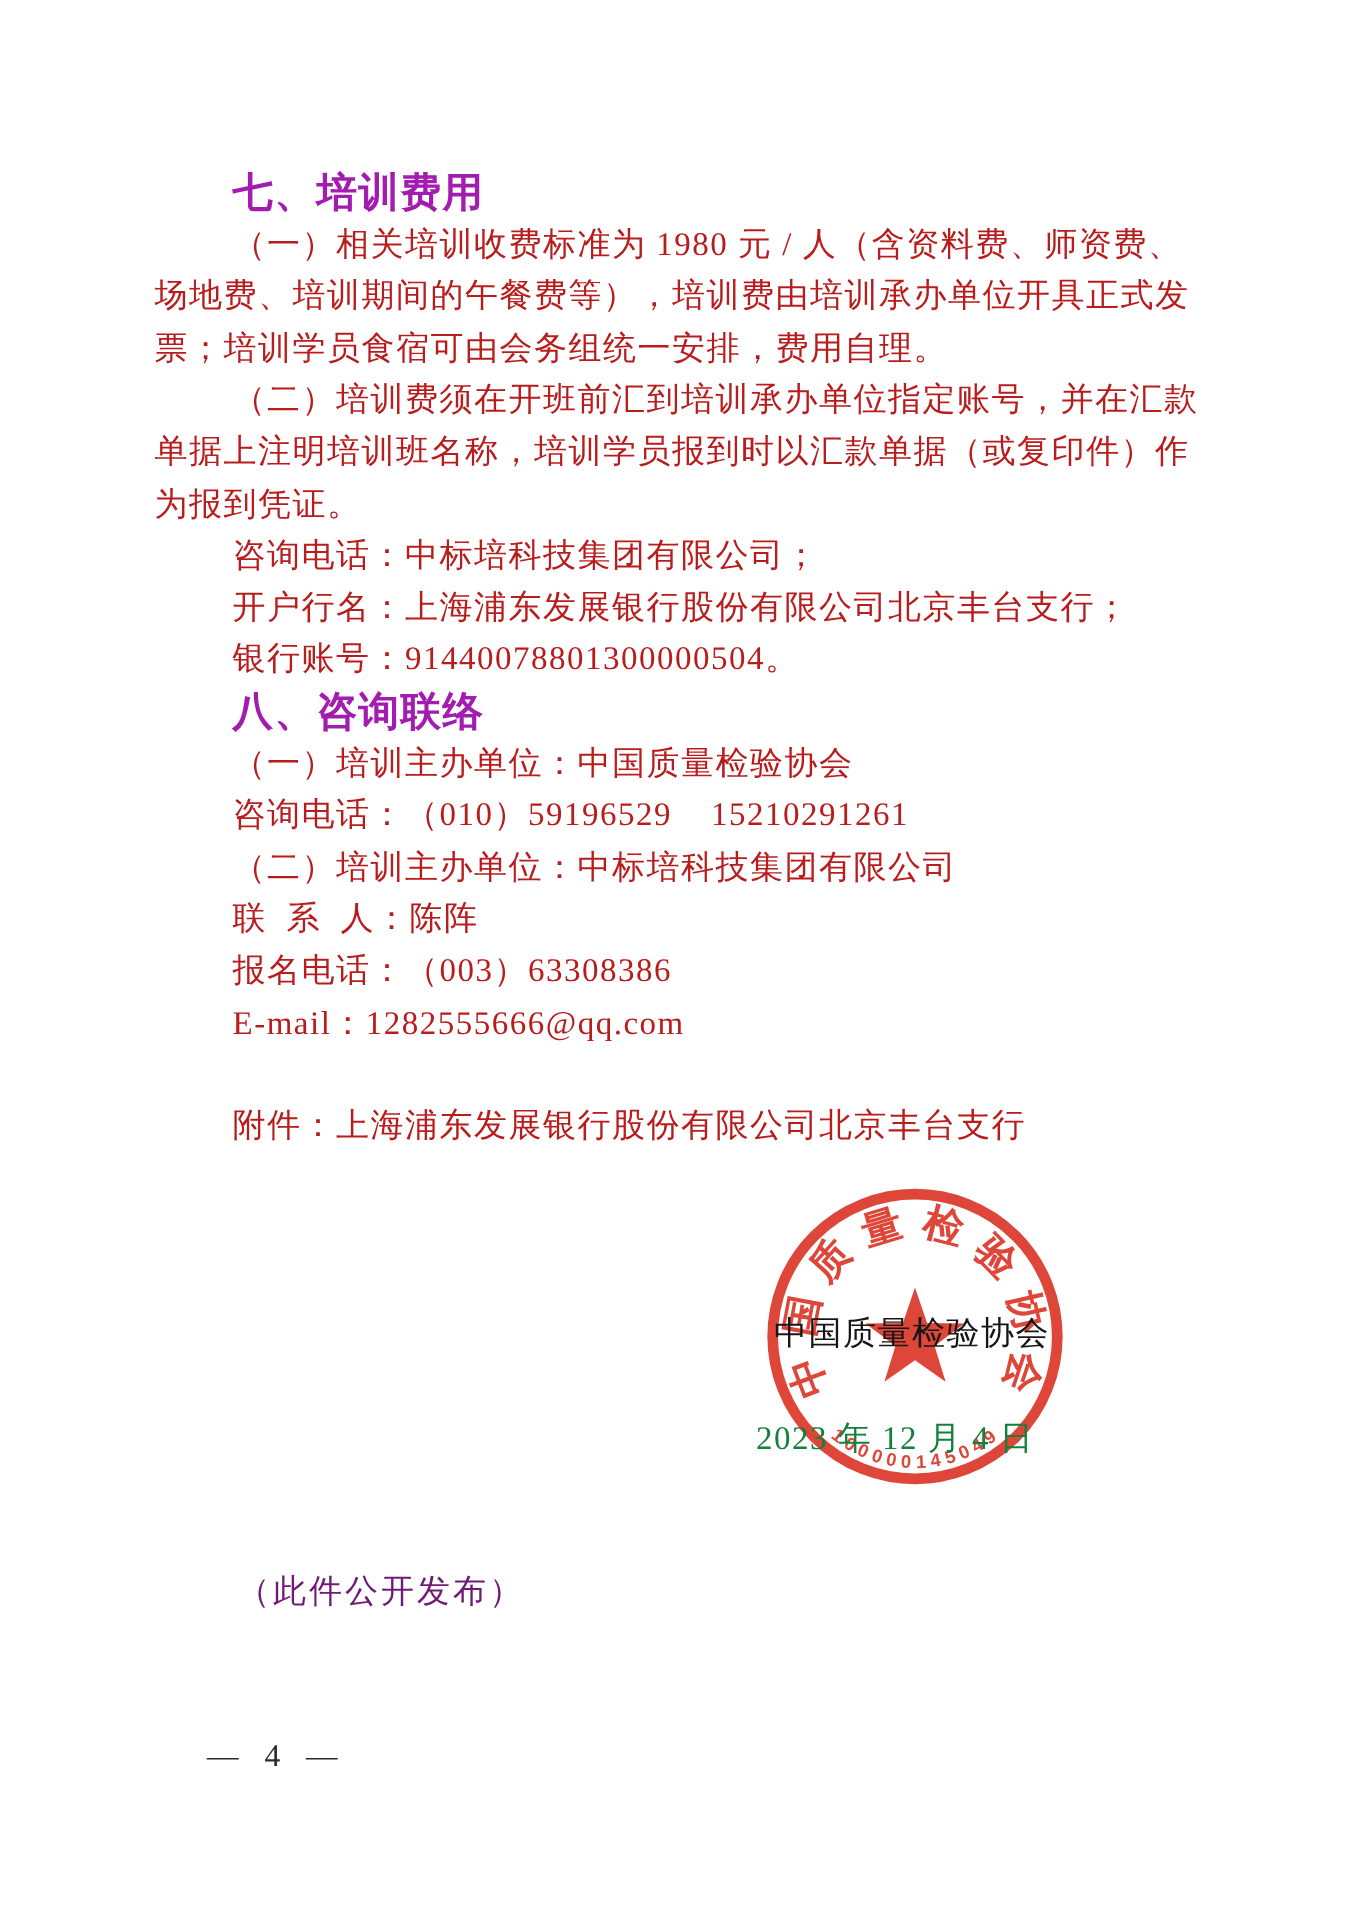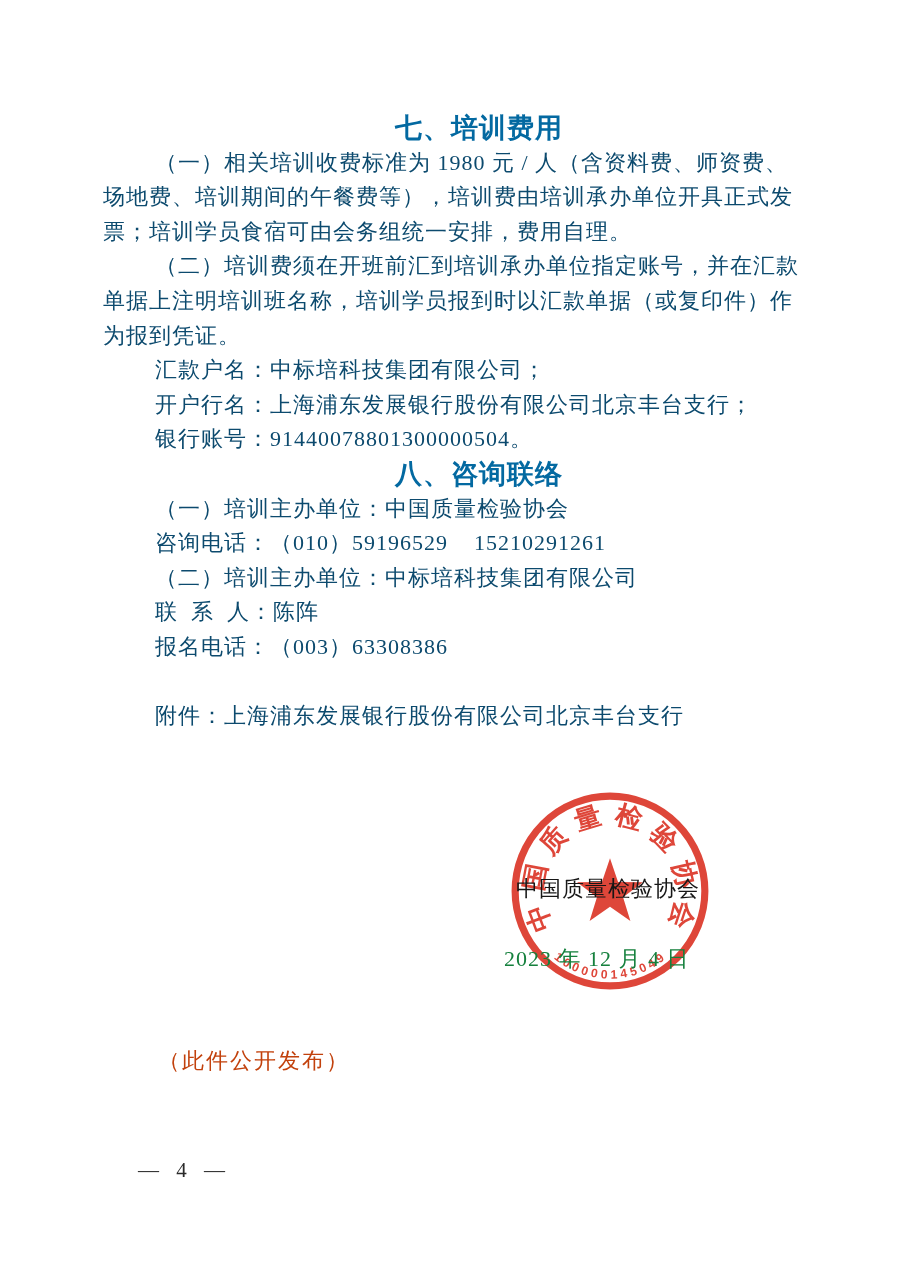--- a/index.html
+++ b/index.html
@@ -15,29 +15,28 @@
     position:absolute;
     left:103px;top:111px;
     width:700px;
   }
   .doc p{
     margin:0;
     font-size:22px;
     letter-spacing:1px;
     line-height:34.6px;
     white-space:pre;
-    color:#0c4a6e;
+    color:#b91c1c;
   }
   .doc p.head{
     font-family:"Liberation Sans","DejaVu Sans",sans-serif;
     font-weight:bold;
     font-size:27px;
-    color:#0369a1;
+    color:#a21caf;
     letter-spacing:1px;
-    text-align:center;
   }
   .doc p.ind{padding-left:52px;}
   .doc p.attach{margin-top:34px;}
   .seal-wrap{
     position:absolute;
     left:508px;top:789px;
     width:204px;height:204px;
     mix-blend-mode:multiply;
     opacity:0.93;
   }
@@ -63,21 +62,21 @@
     position:absolute;
     left:504px;top:944px;
     font-size:22px;letter-spacing:1px;
     color:#15803d;
     white-space:pre;
   }
   .release-note{
     position:absolute;
     left:158px;top:1046px;
     font-size:22px;letter-spacing:2px;
-    color:#c2410c;
+    color:#701a75;
     white-space:pre;
   }
   .pageno{
     position:absolute;
     left:138px;top:1158px;
     font-size:21px;letter-spacing:6px;
     color:#2a2a2a;
     white-space:pre;
   }
 </style>
@@ -87,29 +86,30 @@
 <div class="page">
 
   <div class="doc">
     <p class="head ind">七、培训费用</p>
     <p class="ind">（一）相关培训收费标准为 1980 元 / 人（含资料费、师资费、</p>
     <p class="">场地费、培训期间的午餐费等），培训费由培训承办单位开具正式发</p>
     <p class="">票；培训学员食宿可由会务组统一安排，费用自理。</p>
     <p class="ind">（二）培训费须在开班前汇到培训承办单位指定账号，并在汇款</p>
     <p class="">单据上注明培训班名称，培训学员报到时以汇款单据（或复印件）作</p>
     <p class="">为报到凭证。</p>
-    <p class="ind">汇款户名：中标培科技集团有限公司；</p>
+    <p class="ind">咨询电话：中标培科技集团有限公司；</p>
     <p class="ind">开户行名：上海浦东发展银行股份有限公司北京丰台支行；</p>
     <p class="ind">银行账号：91440078801300000504。</p>
     <p class="head ind">八、咨询联络</p>
     <p class="ind">（一）培训主办单位：中国质量检验协会</p>
     <p class="ind">咨询电话：（010）59196529    15210291261</p>
     <p class="ind">（二）培训主办单位：中标培科技集团有限公司</p>
     <p class="ind">联  系  人：陈阵</p>
     <p class="ind">报名电话：（003）63308386</p>
+    <p class="ind">E-mail：1282555666@qq.com</p>
     <p class="ind attach">附件：上海浦东发展银行股份有限公司北京丰台支行</p>
   </div>
 
   <div class="seal-wrap">
     <svg viewBox="0 0 200 200" xmlns="http://www.w3.org/2000/svg">
       <defs>
         <path id="sealTopArc" d="M 44 135 A 66 66 0 1 1 156 135" fill="none"></path>
         <path id="sealBottomArc" d="M 44.7 165.9 A 86 86 0 0 0 155.3 165.9" fill="none"></path>
       </defs>
       <circle cx="100" cy="100" r="93" fill="none" stroke-width="7" stroke="#dc382a"></circle>

